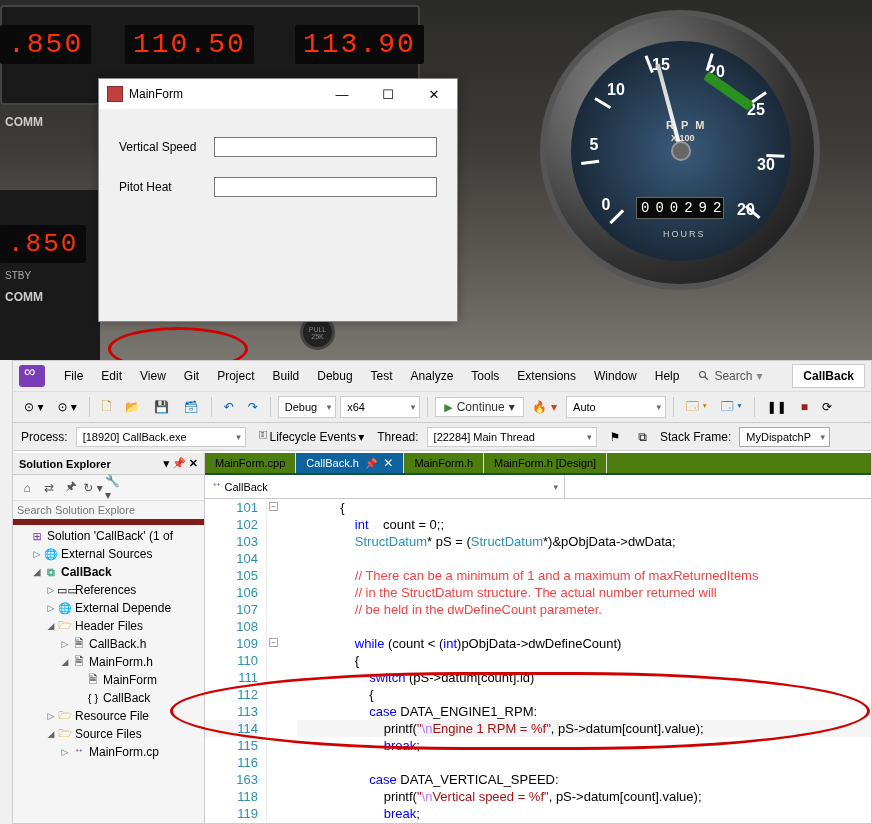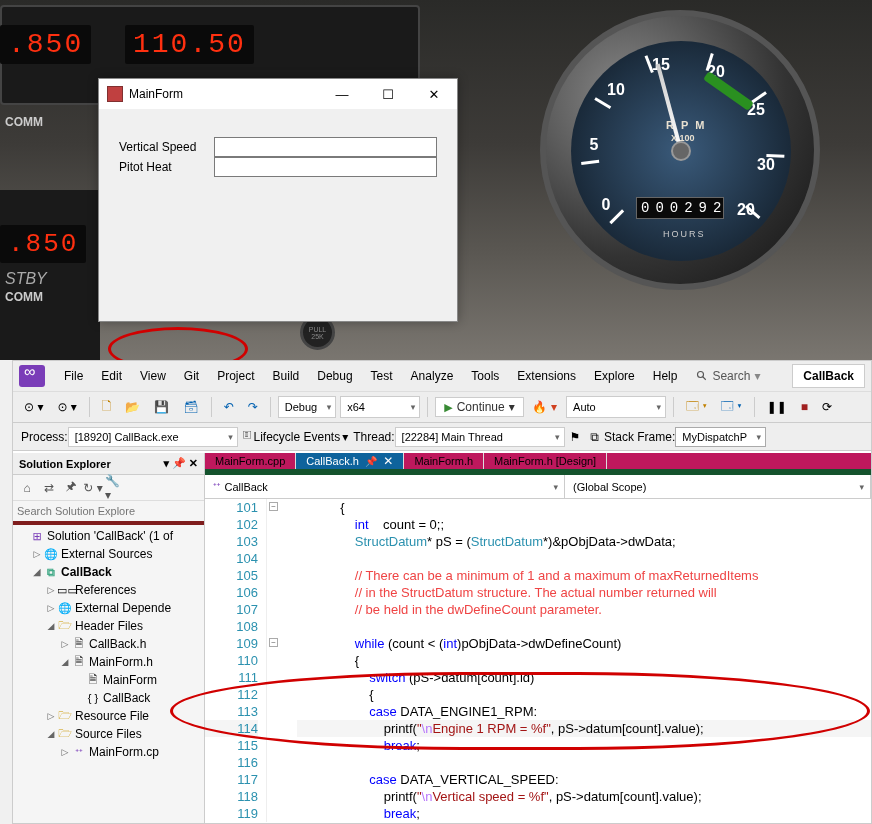--- a/index.html
+++ b/index.html
@@ -7,21 +7,21 @@
 
 
 .cockpit { position: absolute; top: 0; left: 0; width: 872px; height: 360px; background: linear-gradient(to bottom, #2a2a28 0%, #3d3b38 40%, #5a5752 70%, #7a7670 100%); }
 .radio-panel { position: absolute; top: 5px; left: 0; width: 420px; height: 100px; background: #1a1a1a; border: 2px solid #444; border-radius: 4px; }
 .led { position: absolute; font-family: "Courier New", monospace; font-size: 28px; color: #ff3010; letter-spacing: 2px; background: #0a0a0a; padding: 4px 8px; border-radius: 2px; }
 .led1 { top: 25px; left: 0; }
 .led2 { top: 25px; left: 125px; }
 .led3 { top: 25px; left: 295px; }
 .radio-panel2 { position: absolute; top: 190px; left: 0; width: 100px; height: 170px; background: #1a1a1a; }
 .led4 { top: 225px; left: 0; font-size: 26px; }
-.stby { position: absolute; top: 270px; left: 5px; color: #aaa; font-size: 16px; font-style: italic; }
+.stby { position: absolute; top: 270px; left: 5px; color: #aaa; font-size: 10px; }
 .commB { position: absolute; top: 290px; left: 5px; color: #ccc; font-size: 12px; font-weight: bold; }
 .commA { position: absolute; top: 115px; left: 5px; color: #ccc; font-size: 12px; font-weight: bold; }
 
 
 .gauge { position: absolute; top: 10px; left: 540px; width: 280px; height: 280px; }
 .gauge-bezel { width: 280px; height: 280px; border-radius: 50%; background: radial-gradient(circle at 30% 30%, #888, #333 60%, #111); border: 6px solid #555; position: relative; }
 .gauge-face { position: absolute; top: 25px; left: 25px; width: 220px; height: 220px; border-radius: 50%; background: radial-gradient(circle, #3a5a7a 0%, #1a2a3a 70%); }
 .gauge-tick { position: absolute; width: 3px; height: 18px; background: #fff; left: 50%; top: 8px; transform-origin: 50% 102px; }
 .gauge-num { position: absolute; color: #fff; font-size: 16px; font-family: Arial; font-weight: bold; width: 30px; text-align: center; }
 .gauge-rpm { position: absolute; top: 78px; left: 95px; color: #e8e0d0; font-size: 11px; font-weight: bold; letter-spacing: 2px; }
@@ -33,21 +33,21 @@
 .hours-label { position: absolute; bottom: 22px; left: 92px; color: #ccc; font-size: 9px; letter-spacing: 2px; }
 .pull-btn { position: absolute; top: 315px; left: 300px; width: 35px; height: 35px; border-radius: 50%; background: #222; border: 3px solid #444; color: #888; font-size: 7px; text-align: center; padding-top: 8px; }
 
 
 .winform { position: absolute; top: 78px; left: 98px; width: 360px; height: 244px; background: #f0f0f0; border: 1px solid #888; box-shadow: 0 0 10px rgba(0,0,0,0.3); }
 .winform-title { height: 30px; background: #fff; display: flex; align-items: center; padding-left: 8px; font-size: 12px; }
 .winform-icon { width: 16px; height: 16px; background: #c04040; margin-right: 6px; display: inline-block; border: 1px solid #803030; }
 .winform-controls { position: absolute; right: 0; top: 0; display: flex; }
 .winform-btn { width: 46px; height: 30px; display: flex; align-items: center; justify-content: center; font-size: 13px; }
 .winform-body { padding: 28px 20px; }
-.form-row { display: flex; align-items: center; }
+.form-row { display: flex; align-items: center; margin-bottom: 20px; }
 .form-label { width: 95px; font-size: 12px; }
 .form-input { flex: 1; height: 20px; border: 1px solid #7a7a7a; background: #fff; padding: 0 4px; font-size: 12px; }
 .form-buttons { display: flex; justify-content: space-between; margin-top: 30px; padding: 0 10px; }
 .form-button { width: 98px; height: 24px; font-size: 12px; background: #e1e1e1; border: 1px solid #adadad; cursor: pointer; }
 .form-button.highlighted { border: 1px solid #0078d7; }
 .red-ellipse { position: absolute; border: 3px solid #d00000; border-radius: 50%; pointer-events: none; }
 .ellipse-update { top: 327px; left: 108px; width: 140px; height: 44px; }
 
 
 .vs { position: absolute; top: 360px; left: 12px; width: 860px; height: 464px; background: #fff; border: 1px solid #ccc; }
@@ -59,46 +59,46 @@
 .vs-callback-btn { margin-left: auto; padding: 4px 10px; background: #fff; border: 1px solid #ccc; font-size: 12px; font-weight: bold; }
 
 .vs-toolbar { height: 32px; display: flex; align-items: center; padding: 0 6px; background: #eee; border-top: 1px solid #ddd; border-bottom: 1px solid #ccc; gap: 4px; font-size: 12px; }
 .tb-btn { padding: 3px 5px; cursor: pointer; display: flex; align-items: center; gap: 2px; }
 .tb-sep { width: 1px; height: 20px; background: #ccc; margin: 0 3px; }
 .tb-dropdown { height: 22px; border: 1px solid #ccc; background: #fff; padding: 0 18px 0 6px; font-size: 11px; display: flex; align-items: center; position: relative; }
 .tb-dropdown::after { content: "▾"; position: absolute; right: 4px; font-size: 9px; color: #666; }
 .tb-continue { color: #fff; background: #fff; border: 1px solid #ccc; padding: 2px 8px; display: flex; align-items: center; gap: 4px; color: #333; }
 .tb-continue .tri { color: #388a34; font-size: 11px; }
 
-.vs-debugbar { height: 28px; display: flex; align-items: center; padding: 0 8px; background: #eee; border-bottom: 1px solid #ccc; font-size: 12px; gap: 0; }
+.vs-debugbar { height: 28px; display: flex; align-items: center; padding: 0 8px; background: #eee; border-bottom: 1px solid #ccc; font-size: 12px; gap: 8px; }
 .db-label { }
 .db-combo { height: 20px; border: 1px solid #ccc; background: #fff; padding: 0 18px 0 6px; font-size: 11px; display: flex; align-items: center; position: relative; min-width: 140px; }
 .db-combo::after { content: "▾"; position: absolute; right: 4px; font-size: 9px; color: #666; }
 
 
 .solexp { position: absolute; top: 92px; left: 0; width: 192px; height: 370px; background: #f5f5f5; border-right: 1px solid #ccc; }
 .solexp-title { height: 22px; background: #eee; border-bottom: 1px solid #ccc; display: flex; align-items: center; padding: 0 6px; font-size: 11px; font-weight: bold; }
 .solexp-title-controls { margin-left: auto; display: flex; gap: 3px; font-size: 11px; }
 .solexp-toolbar { height: 26px; display: flex; align-items: center; padding: 0 4px; gap: 2px; border-bottom: 1px solid #ddd; }
 .solexp-tbicon { width: 20px; height: 20px; display: flex; align-items: center; justify-content: center; font-size: 12px; color: #555; }
-.solexp-search { height: 24px; border-bottom: 4px solid #7f1d1d; padding: 2px 4px; display: flex; align-items: center; gap: 35px; }
+.solexp-search { height: 24px; border-bottom: 6px solid #7f1d1d; padding: 2px 4px; display: flex; align-items: center; gap: 35px; }
 .solexp-search input { flex: 1; border: none; background: transparent; font-size: 11px; outline: none; }
 .solexp-tree { padding: 2px 0; font-size: 12px; overflow: hidden; }
 .tree-item { display: flex; align-items: center; height: 18px; padding-left: 4px; white-space: nowrap; cursor: pointer; }
 .tree-exp { width: 12px; font-size: 9px; color: #666; text-align: center; }
 .tree-icon { width: 16px; font-size: 11px; text-align: center; margin-right: 2px; }
 .tree-item.bold { font-weight: bold; }
 .indent1 { padding-left: 18px; }
 .indent2 { padding-left: 32px; }
 .indent3 { padding-left: 46px; }
 .indent4 { padding-left: 60px; }
 
 
 .editor { position: absolute; top: 92px; left: 192px; right: 0; height: 370px; background: #fff; }
-.editor-tabs { height: 22px; background: #be185d; display: flex; border-bottom: 6px solid #14532d; }
+.editor-tabs { height: 22px; background: #4d7c0f; display: flex; border-bottom: 2px solid #14532d; }
 .ed-tab { padding: 3px 10px; font-size: 11px; border-right: 1px solid #ddd; display: flex; align-items: center; gap: 6px; cursor: pointer; }
 .ed-tab.active { background: #0e639c; color: #fff; }
 .ed-tab .pin { font-size: 10px; }
 .ed-tab .close { font-size: 12px; }
 .editor-nav { height: 24px; display: flex; border-bottom: 1px solid #ccc; }
 .nav-combo { flex: 1; border-right: 1px solid #ccc; padding: 3px 8px; font-size: 11px; display: flex; align-items: center; position: relative; }
 .nav-combo::after { content: "▾"; position: absolute; right: 6px; font-size: 9px; color: #666; }
 
 .code-area { position: relative; font-family: Consolas, "Courier New", monospace; font-size: 13px; line-height: 17px; }
 .gutter { position: absolute; left: 0; width: 62px; background: #fff; text-align: right; padding-right: 8px; color: #2b91af; border-right: 1px solid #eee; }
@@ -121,20 +121,21 @@
 
 .magnify { width: 12px; height: 12px; }
 </style>
 </head>
 <body>
 
 <div class="cockpit">
   <div class="radio-panel"></div>
   <div class="led led1">.850</div>
   <div class="led led2">110.50</div>
+  <div class="led led3">113.90</div>
   <div class="commA">COMM</div>
   <div class="radio-panel2"></div>
   <div class="led led4">.850</div>
   <div class="stby">STBY</div>
   <div class="commB">COMM</div>
   <div class="pull-btn">PULL
 25K</div>
 
   <div class="gauge">
     <div class="gauge-bezel">
@@ -197,21 +198,21 @@
     <span class="vs-menu-item">Edit</span>
     <span class="vs-menu-item">View</span>
     <span class="vs-menu-item">Git</span>
     <span class="vs-menu-item">Project</span>
     <span class="vs-menu-item">Build</span>
     <span class="vs-menu-item">Debug</span>
     <span class="vs-menu-item">Test</span>
     <span class="vs-menu-item">Analyze</span>
     <span class="vs-menu-item">Tools</span>
     <span class="vs-menu-item">Extensions</span>
-    <span class="vs-menu-item">Explore</span>
+    <span class="vs-menu-item">Window</span>
     <span class="vs-menu-item">Help</span>
     <span class="vs-search">
       <svg class="magnify" viewBox="0 0 16 16">
           <circle cx="6" cy="6" r="4" fill="none" stroke="#555" stroke-width="1.5"></circle>
           <line x1="9" y1="9" x2="13" y2="13" stroke="#555" stroke-width="1.5"></line>
         </svg>
       <span>Search</span> 
         <span style="color:#888">▾</span>
     </span>
     <span class="vs-callback-btn">CallBack</span>
@@ -363,23 +364,20 @@
           <span>MainForm.h</span>
         </div>
       <div class="ed-tab">
           <span>MainForm.h [Design]</span>
         </div>
     </div>
     <div class="editor-nav">
       <div class="nav-combo" style="flex:0 0 360px">
           <span style="color:#7a3db8;margin-right:4px">⁺⁺</span>
           <span>CallBack</span>
-        </div>
-      <div class="nav-combo">
-          <span>(Global Scope)</span>
         </div>
     </div>
     <div class="code-area">
       <div class="gutter-margin">
         <div class="cur-arrow" style="top:222px"></div>
         <div class="breakpoint" style="top:223px"></div>
         <div class="breakpoint" style="top:291px"></div>
       </div>
       <div class="gutter" id="gutter">
           <div class="ln">101</div>
@@ -391,21 +389,21 @@
           <div class="ln">107</div>
           <div class="ln">108</div>
           <div class="ln">109</div>
           <div class="ln">110</div>
           <div class="ln">111</div>
           <div class="ln">112</div>
           <div class="ln">113</div>
           <div class="ln caret-line">114</div>
           <div class="ln">115</div>
           <div class="ln">116</div>
-          <div class="ln">117</div>
+          <div class="ln">163</div>
           <div class="ln">118</div>
           <div class="ln">119</div>
         </div>
       <div class="fold-col">
         <div class="fold-mark" style="top:3px">−</div>
         <div class="fold-mark" style="top:139px">−</div>
       </div>
       <div class="code-lines" id="code-lines"><div class="ln">            {</div><div class="ln">                <span class="kw">int</span>    count = 0;;</div><div class="ln">                <span class="type">StructDatum</span>* pS = (<span class="type">StructDatum</span>*)&amp;pObjData-&gt;dwData;</div><div class="ln"></div><div class="ln"><span class="cm">                // There can be a minimum of 1 and a maximum of maxReturnedItems</span></div><div class="ln"><span class="cm">                // in the StructDatum structure. The actual number returned will</span></div><div class="ln"><span class="cm">                // be held in the dwDefineCount parameter.</span></div><div class="ln"></div><div class="ln">                <span class="kw">while</span> (count &lt; (<span class="kw">int</span>)pObjData-&gt;dwDefineCount)</div><div class="ln">                {</div><div class="ln">                    <span class="kw">switch</span> (pS-&gt;datum[count].id)</div><div class="ln">                    {</div><div class="ln">                    <span class="kw">case</span> DATA_ENGINE1_RPM:</div><div class="ln caret-line">                        printf(<span class="str">"<span class="esc">\n</span>Engine 1 RPM = %f"</span>, pS-&gt;datum[count].value);</div><div class="ln">                        <span class="kw">break</span>;</div><div class="ln"></div><div class="ln">                    <span class="kw">case</span> DATA_VERTICAL_SPEED:</div><div class="ln">                        printf(<span class="str">"<span class="esc">\n</span>Vertical speed = %f"</span>, pS-&gt;datum[count].value);</div><div class="ln">                        <span class="kw">break</span>;</div></div>
     </div>
   </div>

